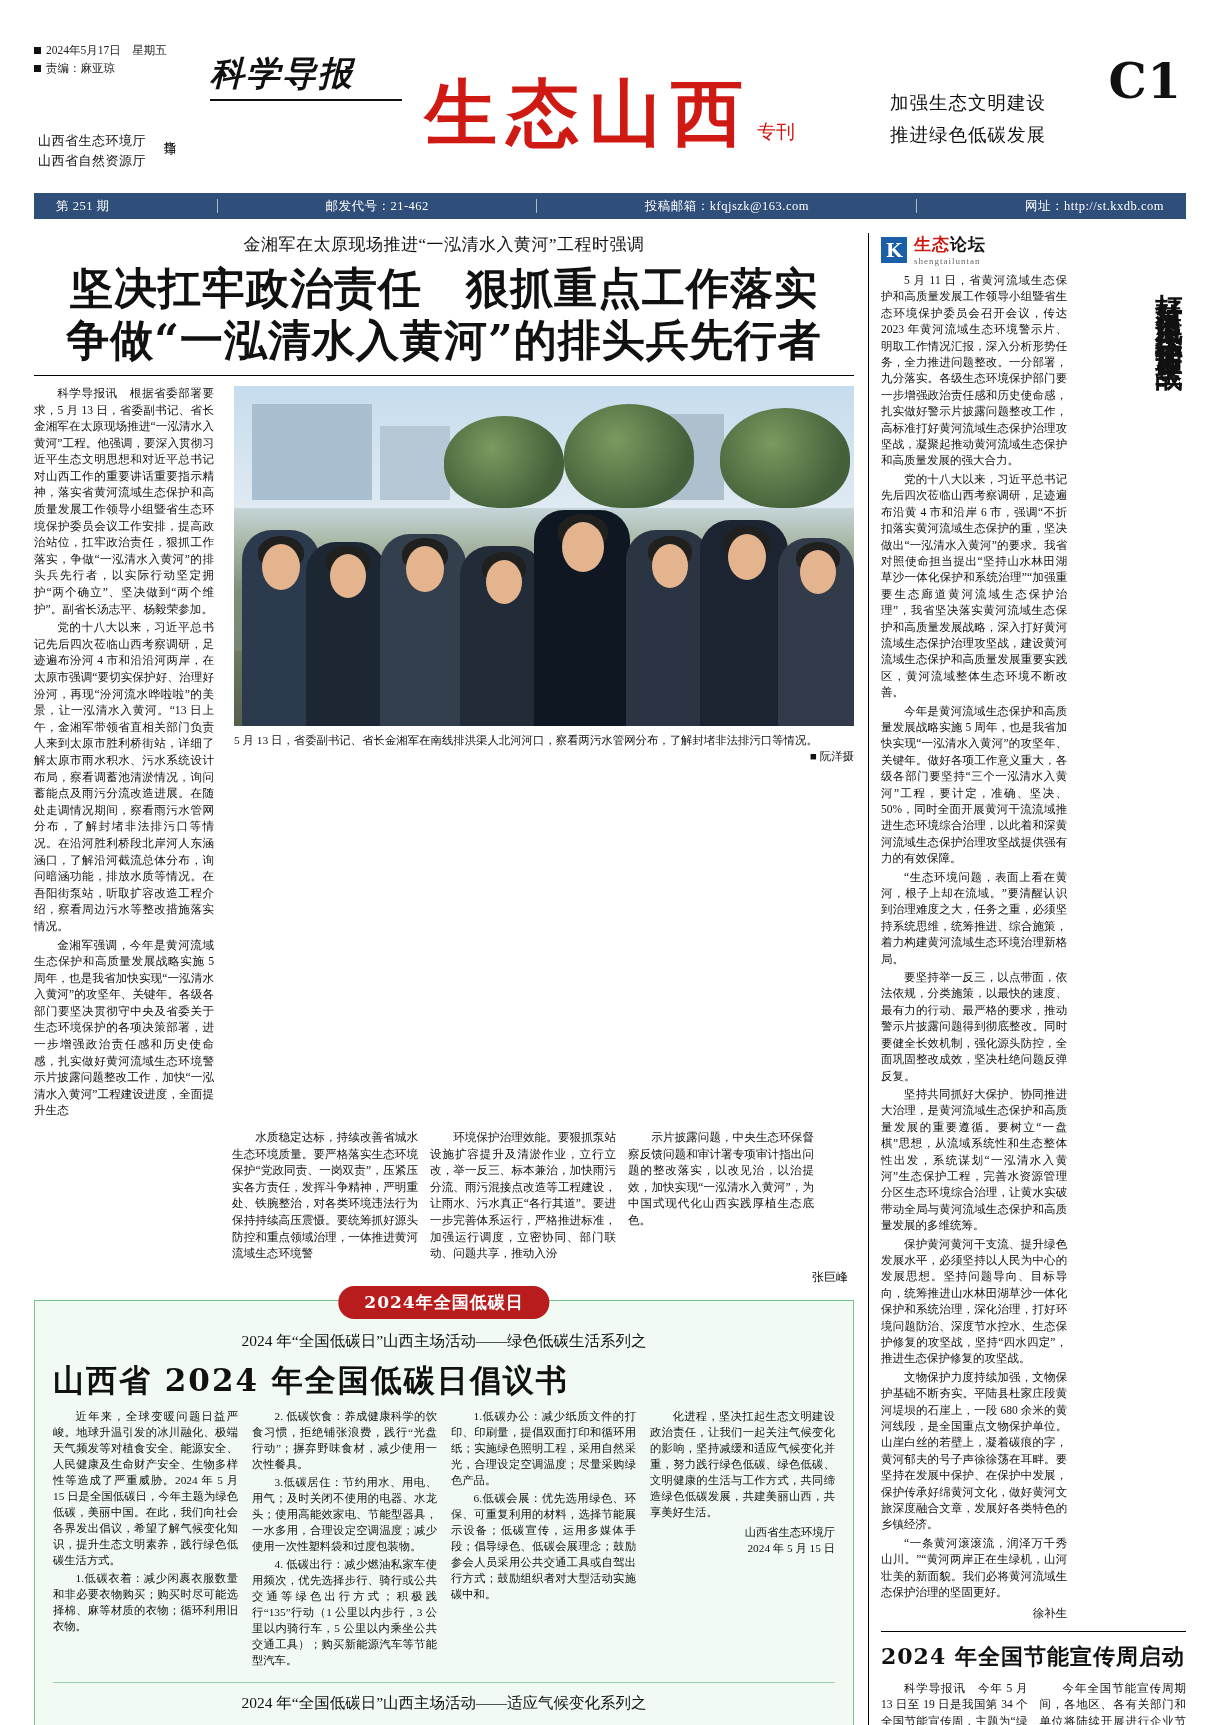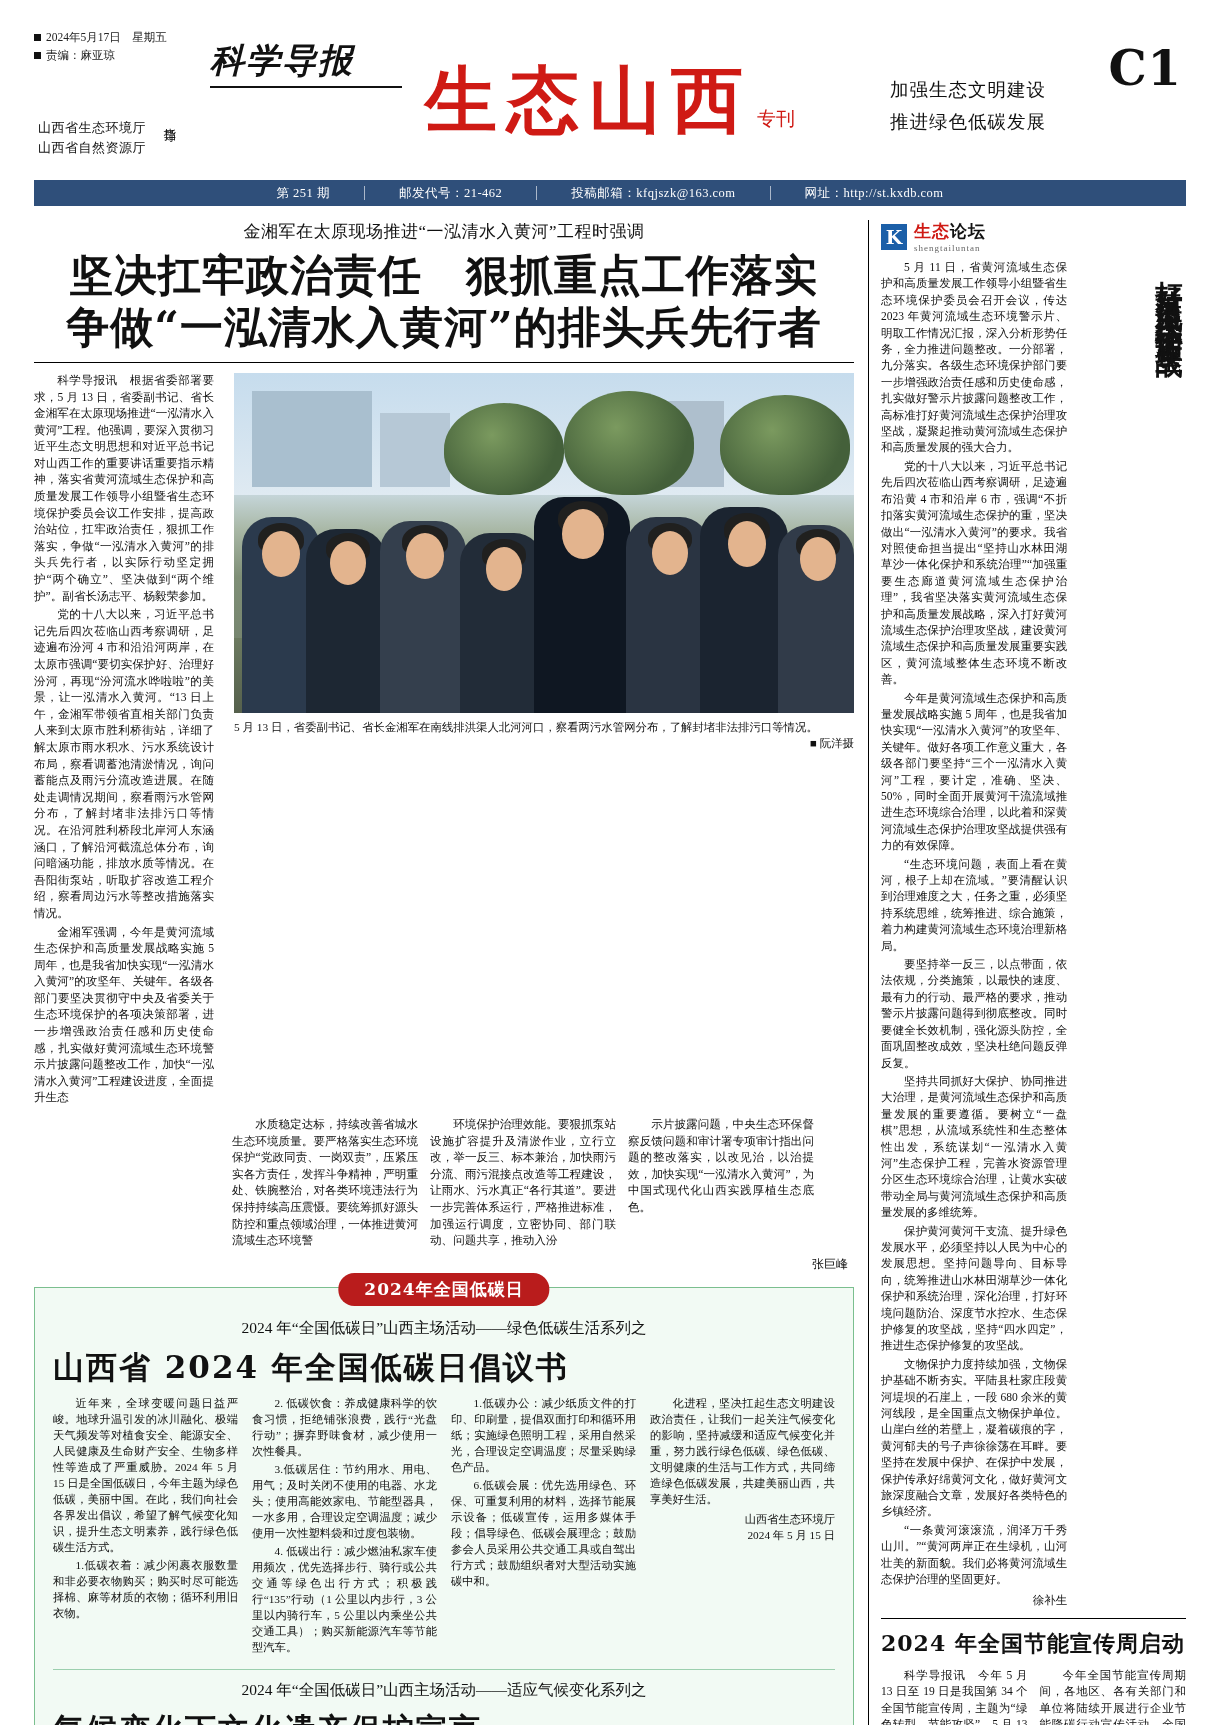--- a/index.html
+++ b/index.html
@@ -5,21 +5,21 @@
   * { box-sizing: border-box; }
   html, body { margin:0; padding:0; }
   body {
     width:1220px; height:1725px;
     background:#ffffff;
     font-family:"Liberation Serif", serif;
     color:#111;
     position:relative;
     overflow:hidden;
   }
-  .page { width:1220px; height:1725px; position:relative; padding:22px 34px 10px 34px; }
+  .page { width:1220px; height:1725px; position:relative; padding:35px 34px 10px 34px; }
 
   
   .masthead { position:relative; height:152px; }
   .mh-left { position:absolute; left:0; top:6px; font-size:11.5px; line-height:18px; color:#222; }
   .mh-left .ln { display:flex; align-items:center; gap:5px; }
   .sq { width:7px; height:7px; background:#111; display:inline-block; }
   .mh-guide { position:absolute; left:4px; top:96px; font-size:13px; line-height:20px; letter-spacing:.5px; }
   .mh-guide .gl { display:flex; gap:10px; }
   .mh-guide .gw { writing-mode:vertical-rl; font-size:12.5px; letter-spacing:2px; margin-left:4px; }
   .kxdb { position:absolute; left:176px; top:16px; width:200px; }
@@ -33,21 +33,21 @@
     font-weight:bold; font-size:72px; color:#cf1a14; letter-spacing:10px;
     display:inline-block; line-height:1;
   }
   .title-main .sub { font-size:19px; color:#cf1a14; display:inline-block; vertical-align:bottom; margin-left:4px; padding-bottom:4px;}
   .slogan { position:absolute; right:140px; top:52px; font-size:18.5px; line-height:32px; letter-spacing:1px; }
   .pageno { position:absolute; right:4px; top:18px; font-family:"DejaVu Serif", serif; font-size:48px; font-weight:bold; letter-spacing:1px; }
 
   
   .infobar {
     margin-top:6px; height:26px; background:#2f4f7a; color:#fff;
-    display:flex; align-items:center; justify-content:center; gap:12px;
+    display:flex; align-items:center; justify-content:space-between; gap:0px;
     font-size:12.5px; letter-spacing:.5px;
   }
   .infobar span { padding:0 22px; }
   .infobar .vline { border-left:1px solid rgba(255,255,255,.6); height:14px; padding:0; }
 
   
   .content { display:flex; gap:14px; margin-top:14px; }
   .left-col { width:820px; }
   .right-col { width:318px; border-left:1px solid #000; padding-left:12px; }
 

